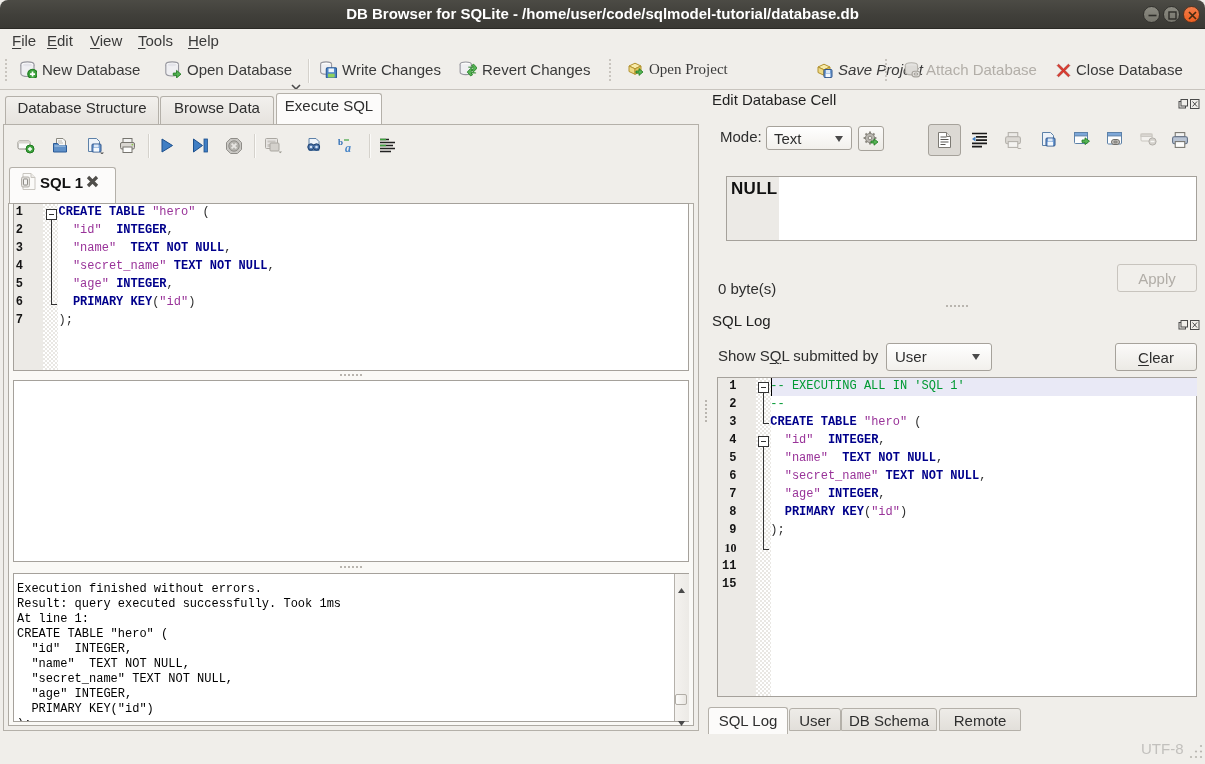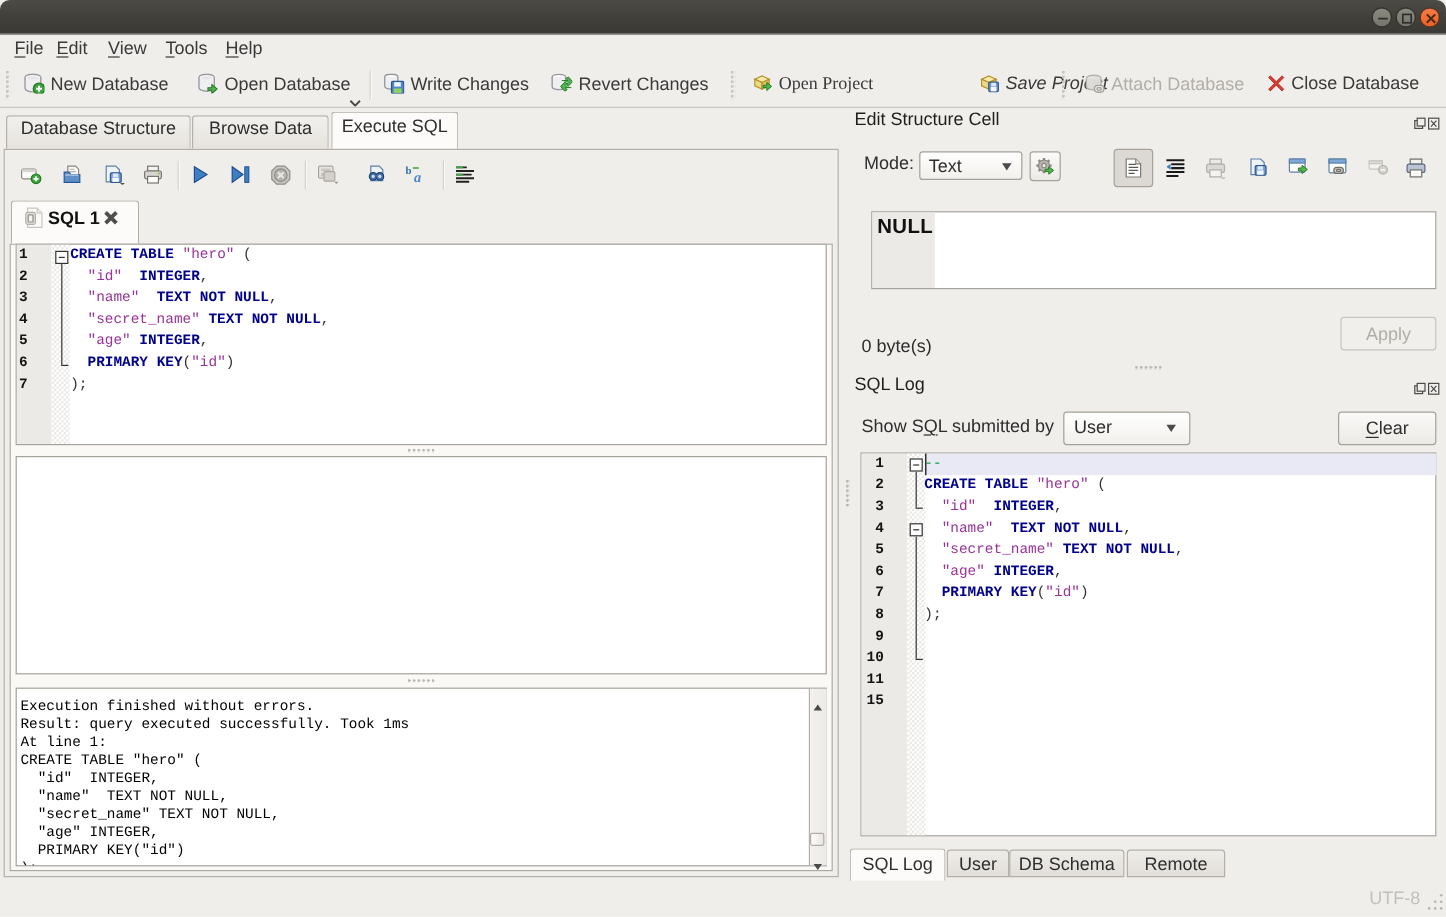--- a/index.html
+++ b/index.html
@@ -52,20 +52,21 @@
 .carr{position:absolute;width:0;height:0;border-left:4.5px solid transparent;border-right:4.5px solid transparent;border-top:6px solid #4a4a4a;}
 #docktabs .tab{top:708px;height:23px;padding-top:3px;font-size:15px;border-bottom:1px solid #b4b0a9;background:linear-gradient(#eeece8,#e2dfda);}
 #docktabs .tabactive{top:707px;height:27px;padding-top:4px;border-bottom:none;background:#fcfbfa;}
 .hl{background:#e9e9f6;}
 u.mn{text-decoration-thickness:1px;text-underline-offset:2px;}
 </style></head>
 <body>
 <div id="win">
 
 <div id="titlebar" class="abs"></div>
+<div id="title" class="abs">DB Browser for SQLite - /home/user/code/sqlmodel-tutorial/database.db</div>
 <div class="winbtn abs" style="left:1143px;">
       <svg width="17" height="17">
         <line x1="4.5" y1="8.5" x2="12.5" y2="8.5" stroke="#2e2d29" stroke-width="1.6"></line>
       </svg>
     </div>
 <div class="winbtn abs" style="left:1163px;">
       <svg width="17" height="17">
         <rect x="5" y="5" width="7" height="7" fill="none" stroke="#2e2d29" stroke-width="1.4"></rect>
       </svg>
     </div>
@@ -275,21 +276,21 @@
 
 <div class="sbthumb abs" style="left:675px;top:694px;width:12px;height:11px;"></div>
 <div class="abs" style="left:677px;top:580px;"><svg width="9" height="7">
         <path d="M4.5 1 L8 6 L1 6 Z" fill="#4a4a4a"></path>
       </svg></div>
 <div class="abs" style="left:677px;top:713px;"><svg width="9" height="7">
         <path d="M4.5 6 L8 1 L1 1 Z" fill="#4a4a4a"></path>
       </svg></div>
 
 <div class="dots-v abs" style="left:705px;top:400px;"></div>
-<div class="dockhead abs" style="left:712px;top:91px;">Edit Structure Cell</div>
+<div class="dockhead abs" style="left:712px;top:91px;">Edit Database Cell</div>
 <div class="abs" style="left:1176px;top:96px;" id="dockbtns1"><svg width="24" height="12" viewBox="0 0 24 12">
         <rect x="3" y="3.5" width="6.5" height="6.5" fill="none" stroke="#4a4a4a"></rect>
         <rect x="5" y="1.5" width="6.5" height="6.5" fill="#f0eeea" stroke="#4a4a4a"></rect>
         <rect x="14.5" y="1.5" width="8.5" height="9" fill="none" stroke="#4a4a4a"></rect>
         <path d="M16.5 3.5 l4.5 5 M21 3.5 l-4.5 5" stroke="#4a4a4a"></path>
       </svg></div>
 <div class="abs" style="left:720px;top:128px;">Mode:</div>
 <div class="combo abs" style="left:766px;top:126px;width:86px;height:24px;"></div>
 <div class="abs" style="left:774px;top:130px;">Text</div>
 <div class="carr" style="left:835px;top:136px;"></div>
@@ -375,25 +376,26 @@
 <div id="loglnums" class="abs" style="left:712px;top:378.5px;width:24.5px;">
       <div class="lnum" style="height:18px;">1</div>
       <div class="lnum" style="height:18px;">2</div>
       <div class="lnum" style="height:18px;">3</div>
       <div class="lnum" style="height:18px;">4</div>
       <div class="lnum" style="height:18px;">5</div>
       <div class="lnum" style="height:18px;">6</div>
       <div class="lnum" style="height:18px;">7</div>
       <div class="lnum" style="height:18px;">8</div>
       <div class="lnum" style="height:18px;">9</div>
-      <div class="lnum" style="height:18px;">10</div>
+      <div class="lnum" style="height:18px;font-family:Liberation Serif, serif;">10</div>
       <div class="lnum" style="height:18px;">11</div>
       <div class="lnum" style="height:18px;">15</div>
     </div>
 <div id="logcode" class="abs mono" style="left:770.3px;top:378.5px;">
+      <div style="height:18px;white-space:pre;"><span class="c">-- EXECUTING ALL IN 'SQL 1'</span></div>
       <div style="height:18px;white-space:pre;"><span class="c">--</span></div>
       <div style="height:18px;white-space:pre;"><span class="k">CREATE</span> <span class="k">TABLE</span> <span class="s">"hero"</span> (</div>
       <div style="height:18px;white-space:pre;">  <span class="s">"id"</span>  <span class="k">INTEGER</span>,</div>
       <div style="height:18px;white-space:pre;">  <span class="s">"name"</span>  <span class="k">TEXT</span> <span class="k">NOT</span> <span class="k">NULL</span>,</div>
       <div style="height:18px;white-space:pre;">  <span class="s">"secret_name"</span> <span class="k">TEXT</span> <span class="k">NOT</span> <span class="k">NULL</span>,</div>
       <div style="height:18px;white-space:pre;">  <span class="s">"age"</span> <span class="k">INTEGER</span>,</div>
       <div style="height:18px;white-space:pre;">  <span class="k">PRIMARY</span> <span class="k">KEY</span>(<span class="s">"id"</span>)</div>
       <div style="height:18px;white-space:pre;">);</div>
       <div style="height:18px;white-space:pre;"></div>
     </div>

